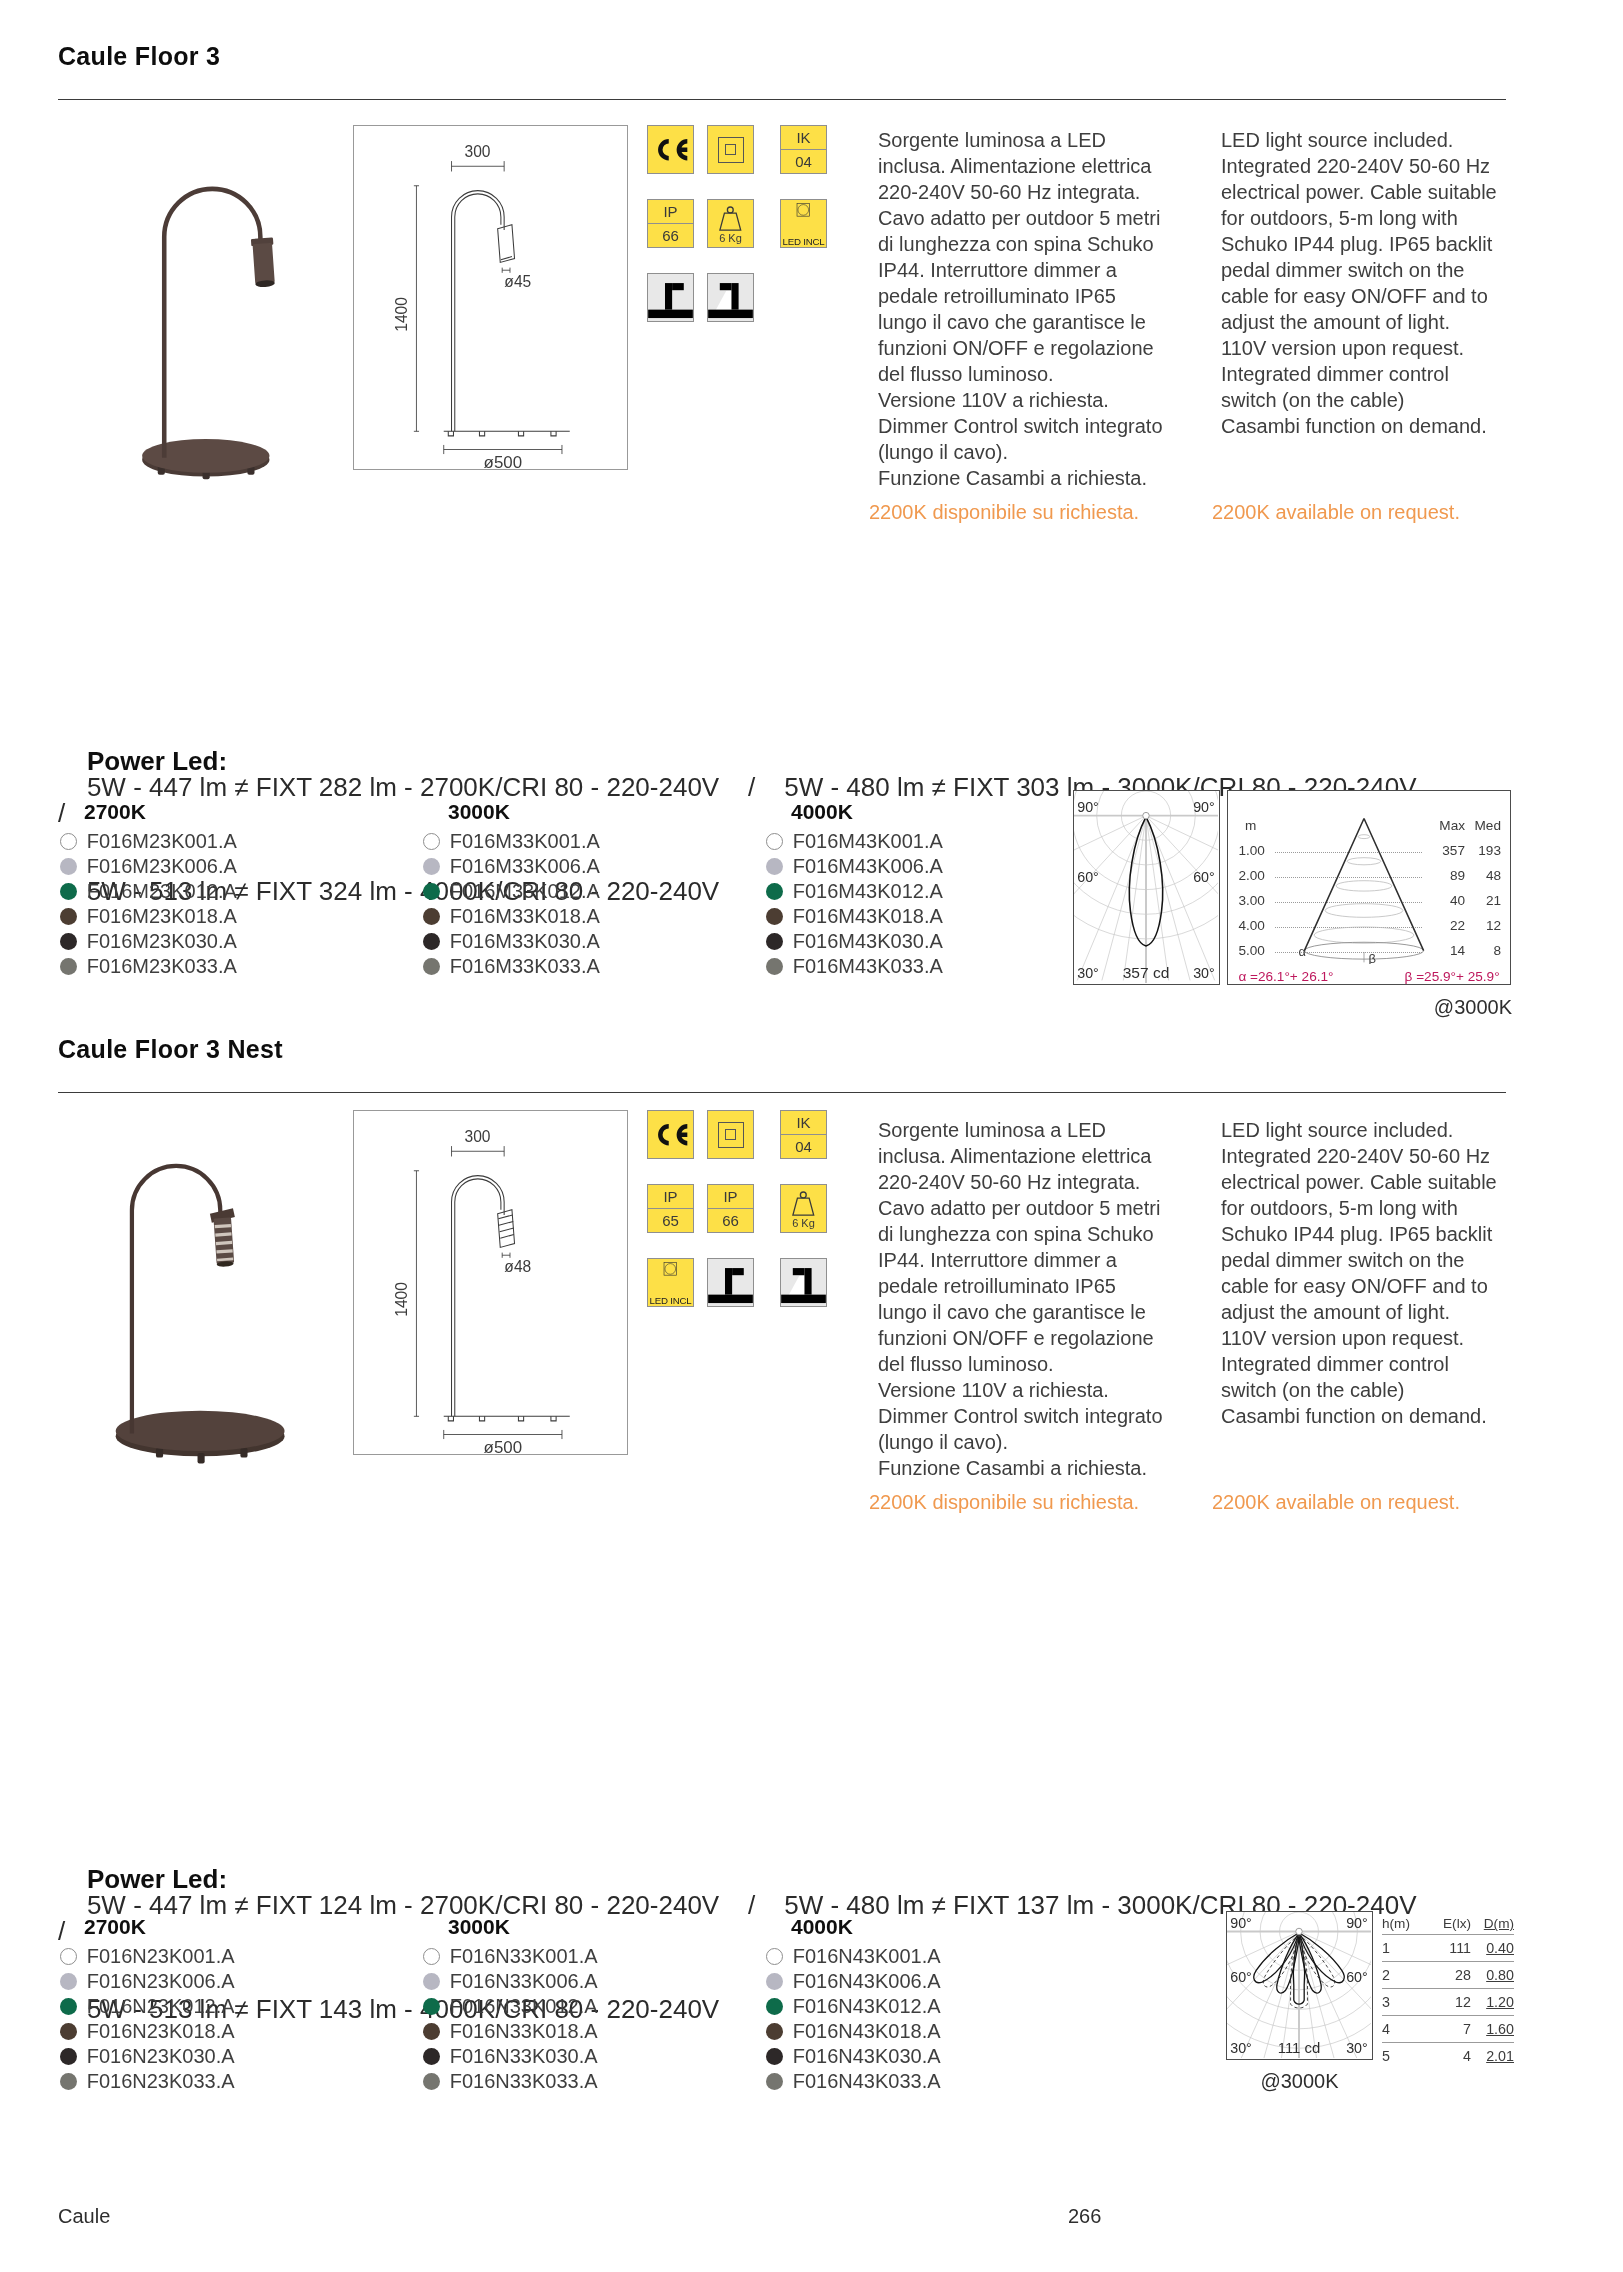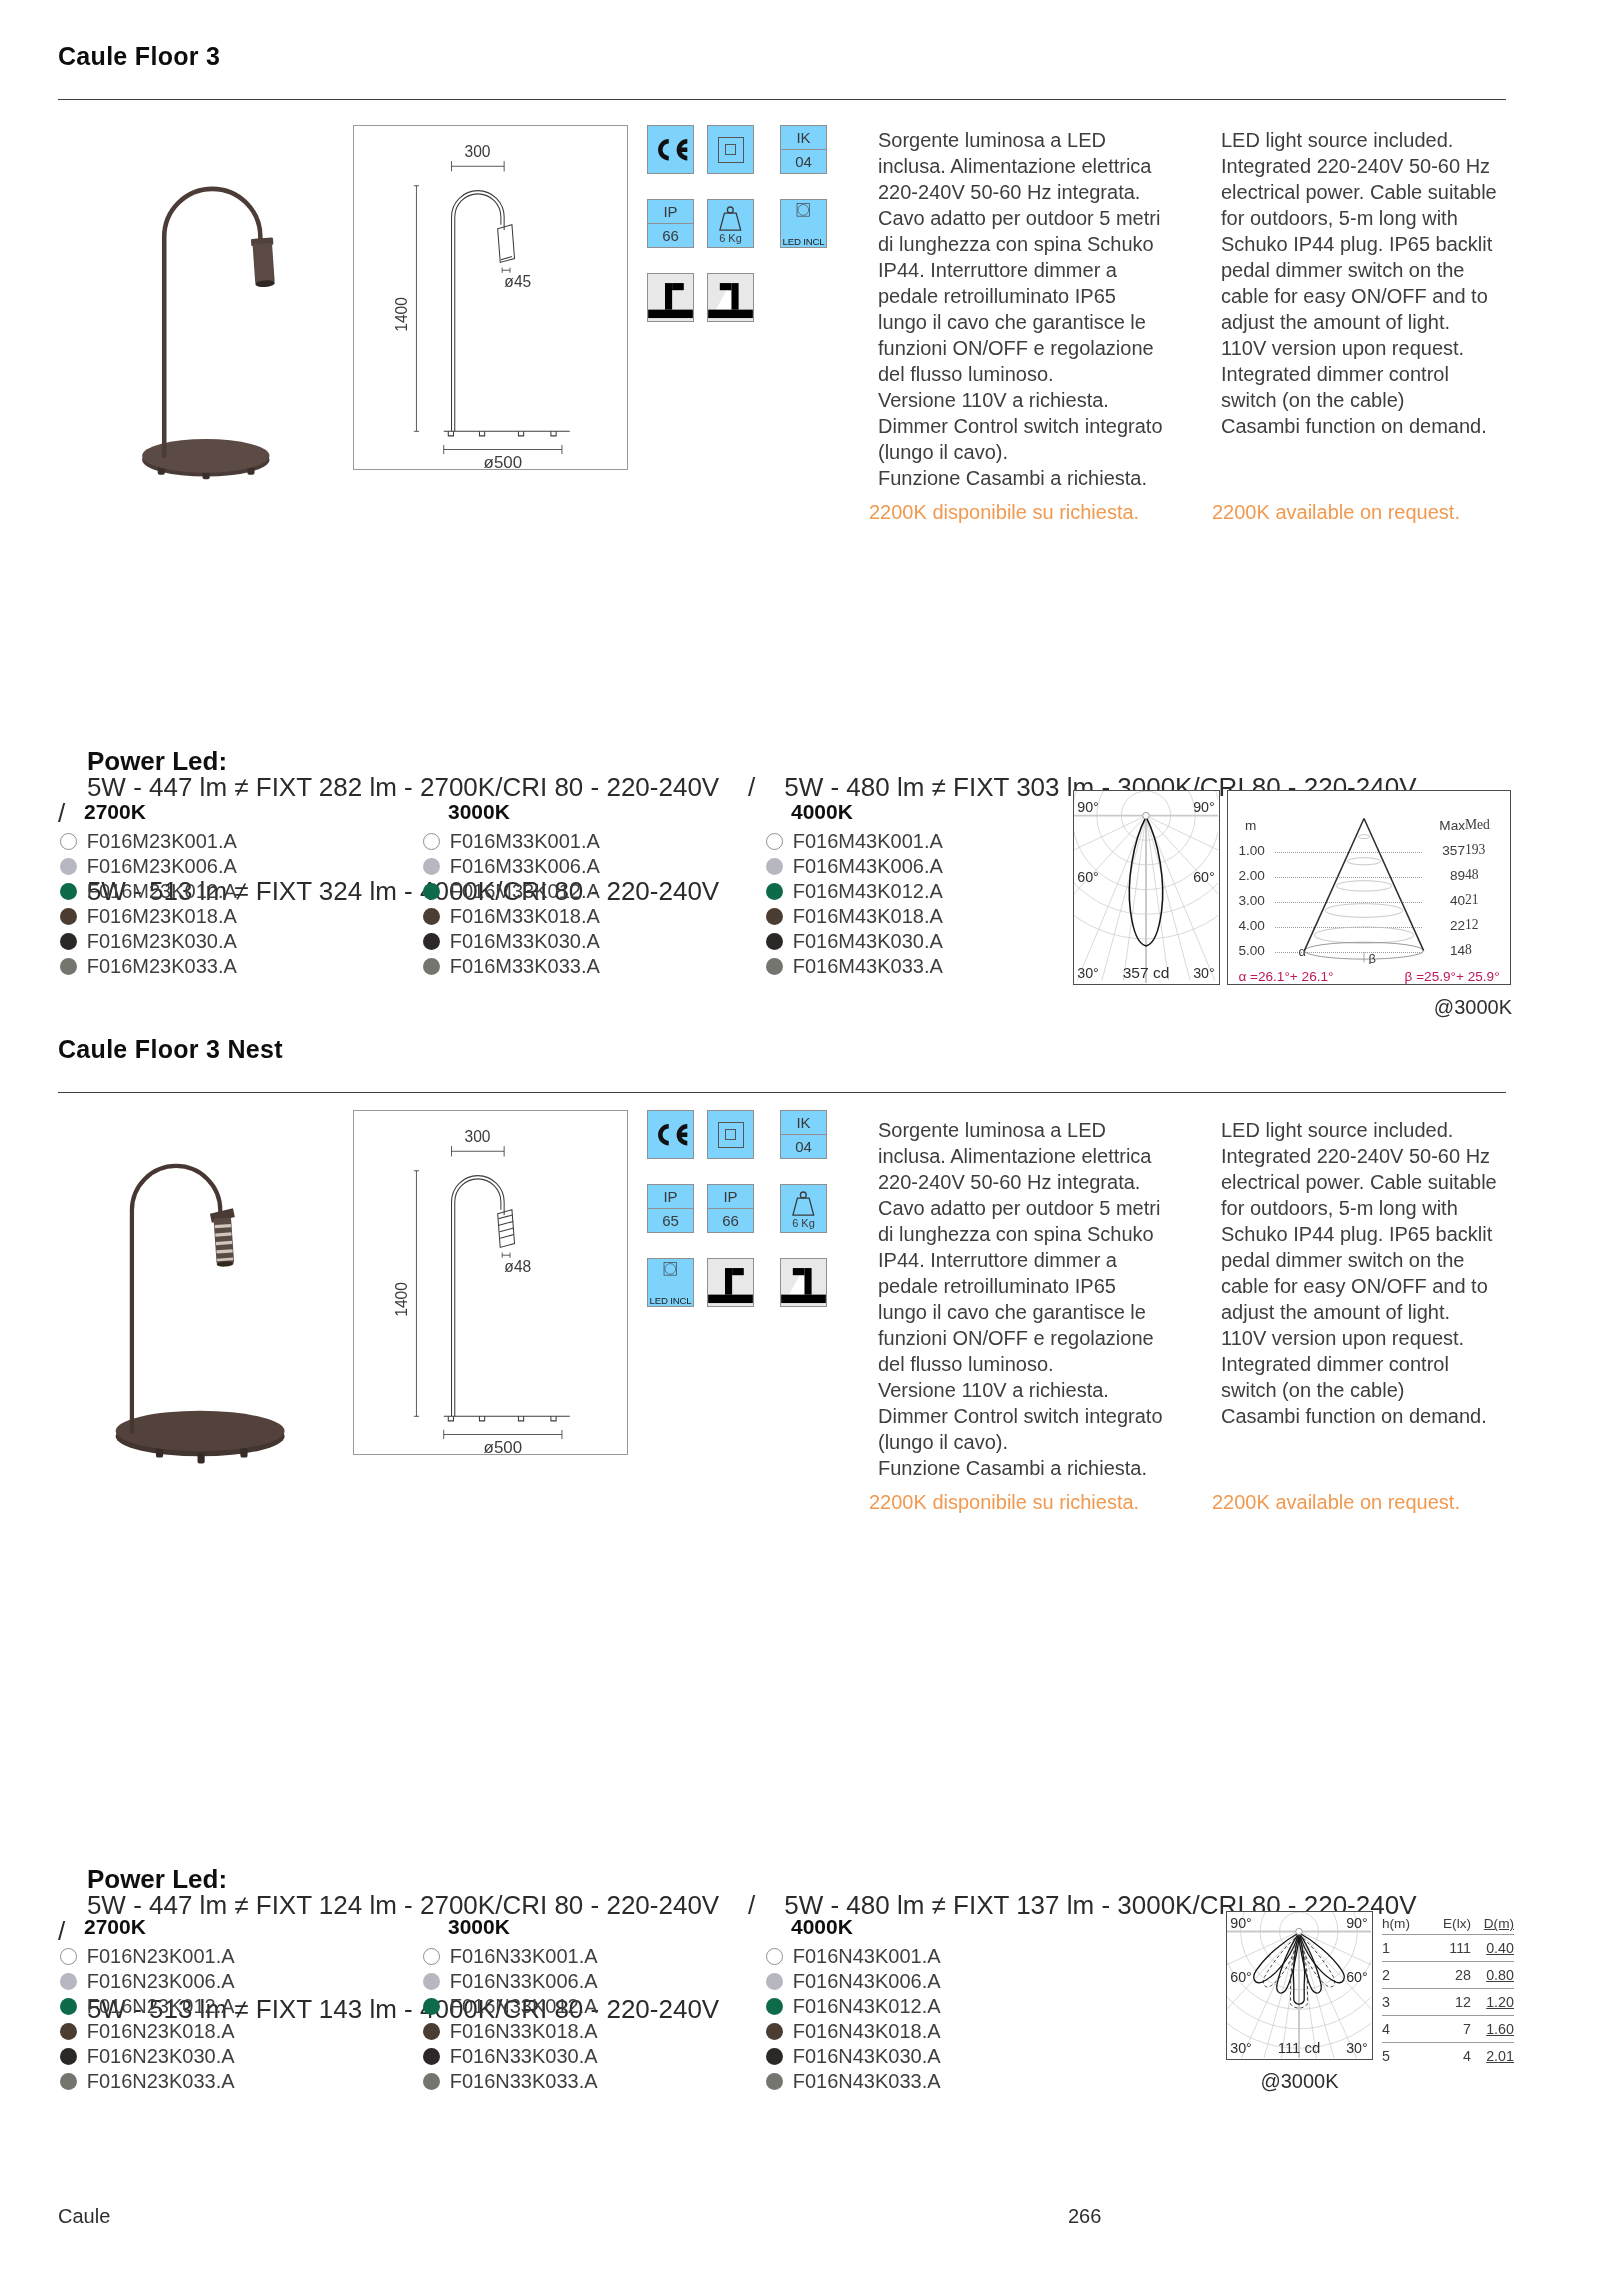--- a/index.html
+++ b/index.html
@@ -12,21 +12,21 @@
   .note{font-size:20px;}
   .powerline{font-size:26px;line-height:26px;color:#2b2b2b;white-space:pre-wrap;}
   .pl-label{font-weight:bold;color:#0f0f0f;}
   .col-header{font-weight:bold;font-size:21px;color:#0f0f0f;}
   .code-list{display:flex;flex-direction:column;}
   .code-row{display:flex;align-items:center;height:25px;gap:9.7px;}
   .dot{width:15px;height:15px;border-radius:50%;border:0.6px solid transparent;flex:none;}
   .code-row:first-child .dot{border-color:#8e8e8e;}
   .code{font-size:20px;color:#3e3e3e;}
   .iconbox{position:absolute;width:47px;height:49px;border:1.3px solid #8f8f8f;
-           box-sizing:border-box;background:#7dd3fc;}
+           box-sizing:border-box;background:#fde047;}
   .split{display:flex;flex-direction:column;}
   .split .half{flex:1;display:flex;align-items:center;justify-content:center;
                font-size:15px;color:#3a3a3a;}
   .split .half.top{border-bottom:1.3px solid #8f8f8f;}
   .centerbox{display:flex;align-items:center;justify-content:center;}
   .nest-sq{width:26px;height:26px;border:1.3px solid #555;display:flex;
            align-items:center;justify-content:center;box-sizing:border-box;}
   .nest-sq .inner{width:10.4px;height:10.4px;border:1.3px solid #555;box-sizing:border-box;}
   .kgbox{display:flex;flex-direction:column;align-items:center;justify-content:flex-end;
          padding-bottom:2.6px;box-sizing:border-box;}
@@ -38,21 +38,21 @@
   .photo-frame{border:1.3px solid #999;box-sizing:border-box;background:#fff;}
   .polar-frame{border:1.3px solid #4c4c4c;box-sizing:border-box;background:#fff;}
   .cone-panel{border:1.3px solid #4c4c4c;box-sizing:border-box;background:#fff;}
   .cone-rows{position:absolute;left:10.4px;right:9px;top:22px;}
   .cone-head{display:flex;align-items:flex-end;height:19.5px;font-size:13.6px;color:#3c3c3c;}
   .cone-row{display:flex;align-items:flex-end;height:25px;font-size:13.6px;color:#3c3c3c;}
   .cone-m{width:34px;}
   .cone-leader{flex:1;border-bottom:1.3px dotted #9b9b9b;margin:0 5.2px 4.5px 2.6px;}
   .cone-sp{flex:1;}
   .cone-max{width:38px;text-align:right;}
-  .cone-med{width:36px;text-align:left;font-family:Liberation Serif, serif;}
+  .cone-med{width:36px;text-align:right;}
   .cone-foot{position:absolute;bottom:0;left:10.4px;right:10.4px;display:flex;
              justify-content:space-between;font-size:13.6px;color:#be185d;}
   .at-label{font-size:20px;color:#2e2e2e;}
   .lux-table{font-size:14.3px;color:#3c3c3c;}
   .lux-row{display:flex;height:26px;align-items:center;border-bottom:1.3px solid #9b9b9b;}
   .lux-row.head{height:21px;font-size:13.6px;}
   .lux-row:last-child{border-bottom:none;}
   .lux-h{width:30px;text-align:left;}
   .lux-e{flex:1;text-align:right;}
   .lux-d{width:43px;text-align:right;text-decoration:underline;}

